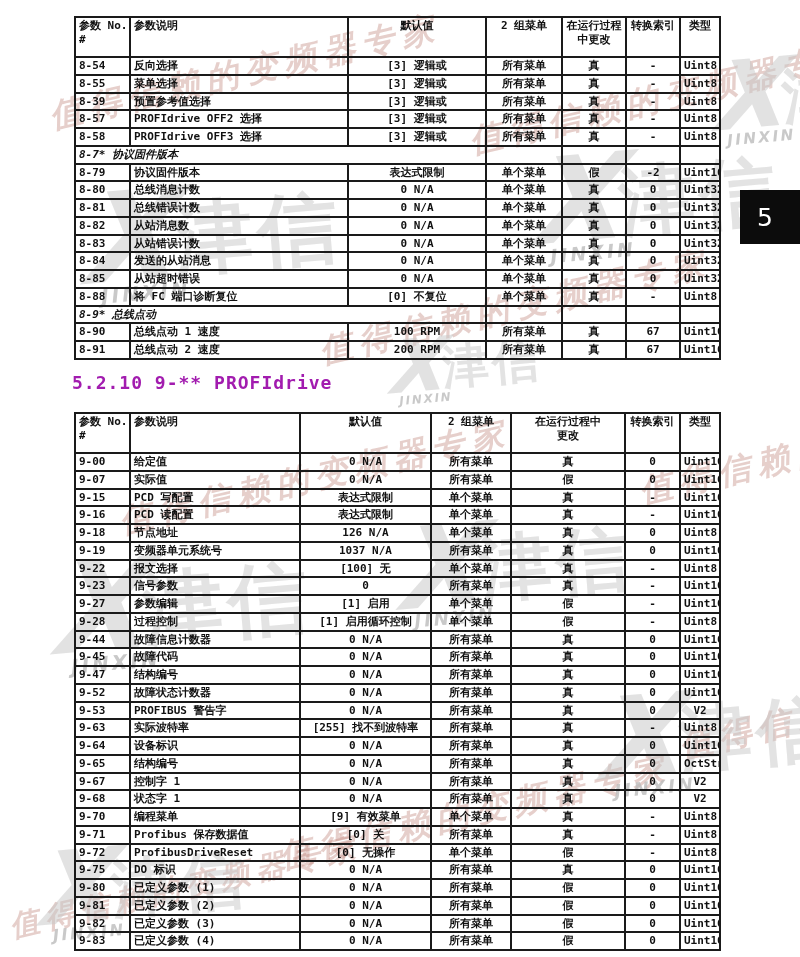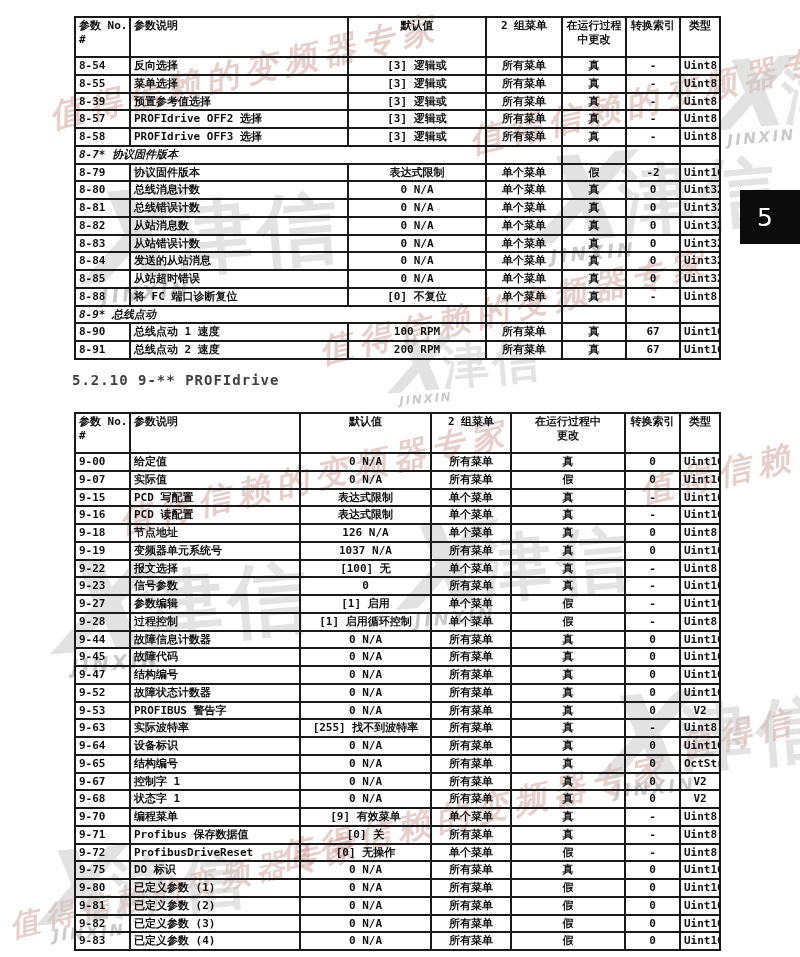--- a/index.html
+++ b/index.html
@@ -44,21 +44,21 @@
   #table2{top:412px;width:645px;}
   #table1 td{height:13px;}
   #table2 td{height:13.6px;}
   .al{text-align:left;}
   .ac{text-align:center;}
   .pl{padding-left:8px;margin-left:24px;}
   .sec{padding-left:4px;font-style:italic;}
   #section-heading{
     position:absolute;left:72px;top:372px;z-index:2;
     font-family:"DejaVu Sans Mono","DejaVu Sans",sans-serif;
-    font-weight:bold;font-size:14px;letter-spacing:1px;color:#404040;
+    font-weight:bold;font-size:18px;letter-spacing:1px;color:#a21caf;
   }
   #chapter-tab{
     position:absolute;left:740px;top:190px;width:60px;height:54px;background:#0c0c0c;
     color:#fff;z-index:3;display:flex;align-items:center;
     padding-left:17px;box-sizing:border-box;
     font-family:"DejaVu Sans",sans-serif;font-size:25px;
   }
 </style>
 </head>
 <body>

